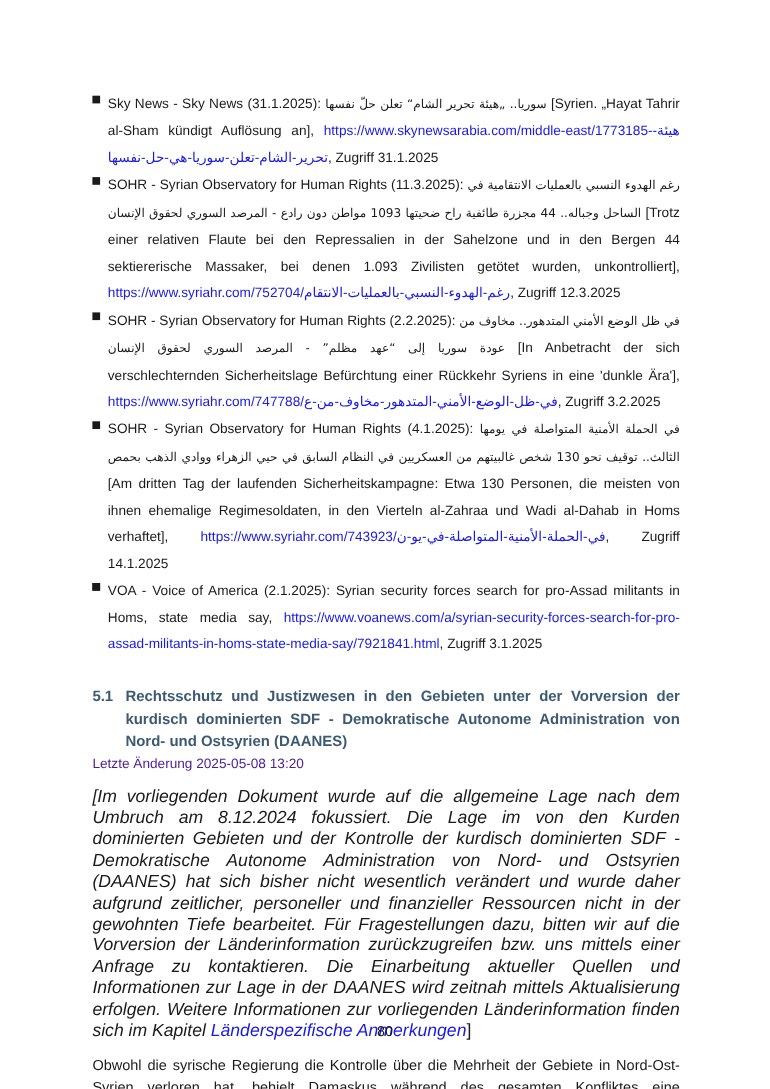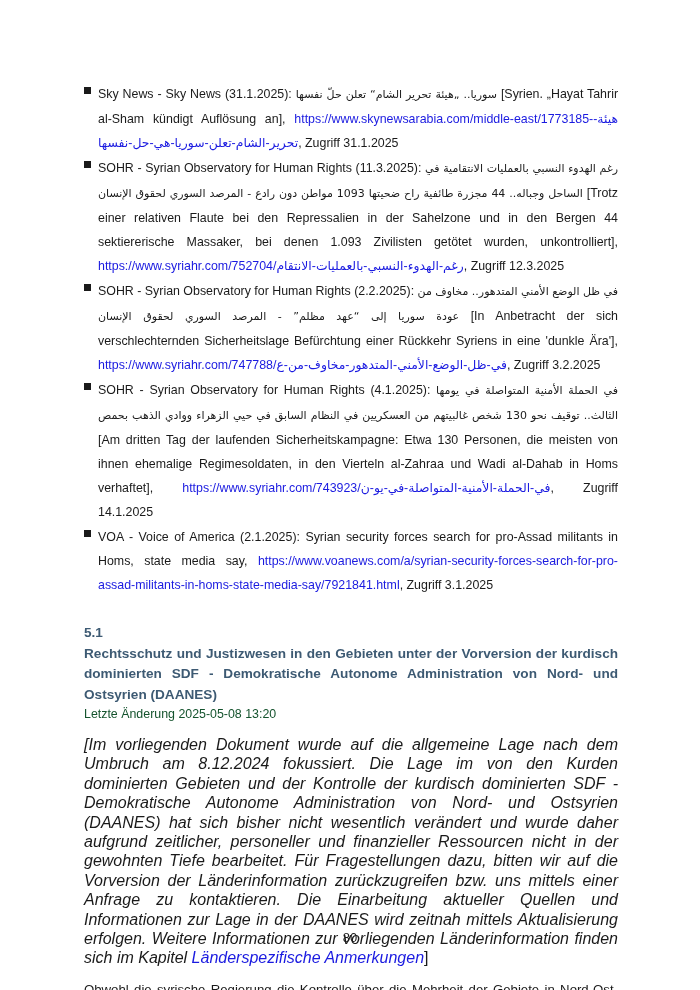--- a/index.html
+++ b/index.html
@@ -6,24 +6,24 @@
     body { width: 700px; height: 990px; position: relative; overflow: hidden;
            font-family: "Liberation Sans", "DejaVu Sans", sans-serif; color: #1a1a1a; }
     .page { position: absolute; left: 84px; top: 82px; width: 534px; }
     ul.refs { list-style: none; margin: 0; padding: 0; }
     ul.refs li { position: relative; padding-left: 14px; font-size: 12.4px; line-height: 24px;
                  text-align: justify; margin-bottom: 1px; }
     ul.refs li .bullet { position: absolute; left: 0; top: 5px; width: 7px; height: 7px; background: #1a1a1a; }
     a.link { color: #1a1ae0; text-decoration: none; }
     .ar { font-family: "DejaVu Sans", sans-serif; font-size: 11px; }
     .heading { margin-top: 26px; display: flex; color: #3d5a73; font-weight: bold; font-size: 13.6px;
-               line-height: 20.5px; flex-direction: column; }
+               line-height: 20.5px; }
     .heading .num { width: 30px; flex: none; }
     .heading .text { flex: 1; text-align: justify; }
-    .lastchange { color: #14532d; font-size: 12.4px; line-height: 17px; margin-top: 1px; }
+    .lastchange { color: #4c1d95; font-size: 12.4px; line-height: 17px; margin-top: 1px; }
     p.note { font-style: italic; font-size: 16px; line-height: 19.4px; margin: 12px 0 0 0; text-align: justify; }
     p.body { font-size: 13.2px; line-height: 19.4px; margin: 12px 0 0 0; text-align: justify; }
     .pagenum { position: absolute; top: 930px; left: 0; width: 700px; text-align: center; font-size: 13px; }
   </style>
 </head>
 <body>
 
 <div class="page">
   <ul class="refs">
     <li>

